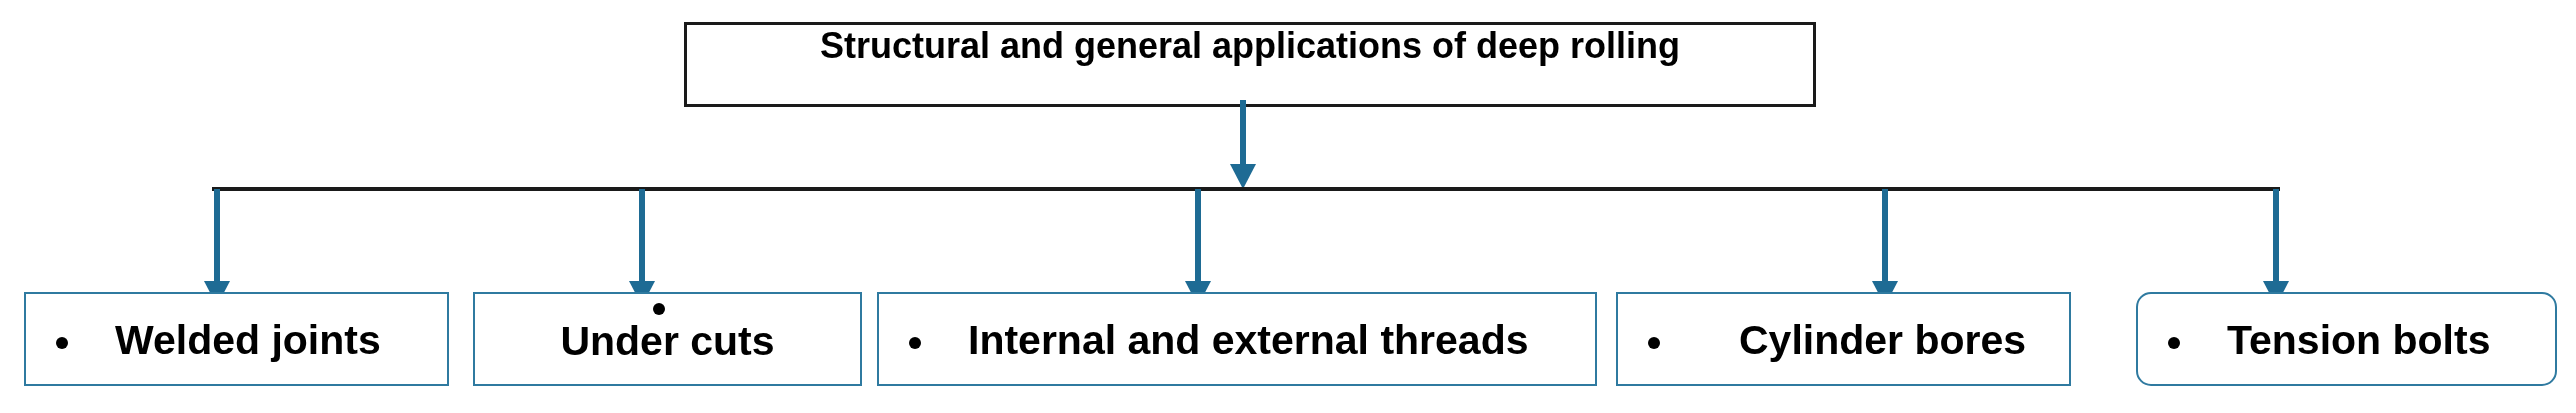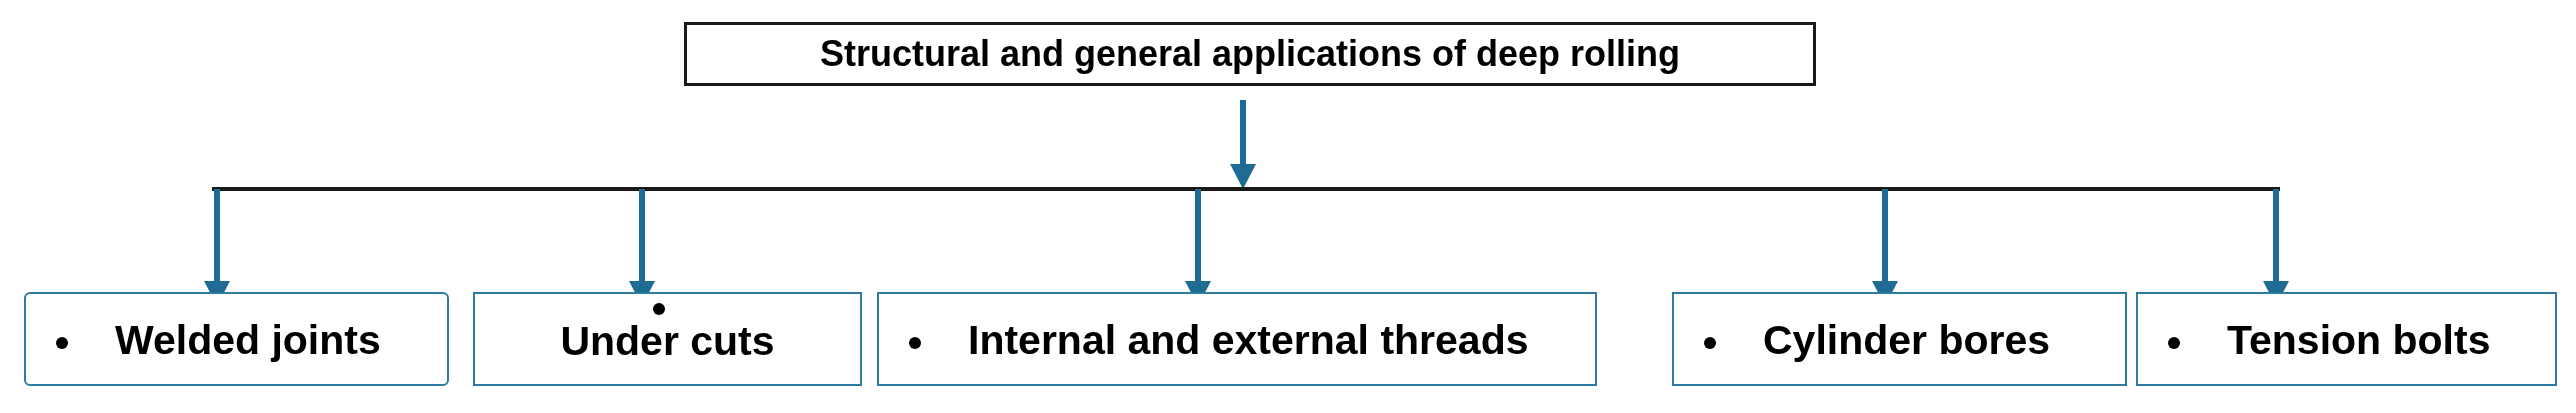--- a/index.html
+++ b/index.html
@@ -17,25 +17,25 @@
     height: 413px;
     background: #ffffff;
     font-family: "Liberation Sans", sans-serif;
     overflow: hidden;
   }
 
   
   .root-box {
     position: absolute;
     left: 684px; top: 22px;
-    width: 1132px; height: 64px;
+    width: 1132px; height: 85px;
     border: 3.7px solid var(--root-border);
     background: #ffffff;
     display: flex;
-    align-items: center;
+    align-items: flex-start;
     justify-content: center;
   }
   .root-box .label {
     font-size: 36px;
     font-weight: bold;
     color: var(--text);
     white-space: nowrap;
   }
 
   
@@ -75,25 +75,25 @@
   
   .child-box {
     position: absolute;
     top: 292px;
     height: 94px;
     border: 2.5px solid var(--box-border);
     background: #ffffff;
     display: flex;
     align-items: center;
   }
-  .child-1 { left: 24px;   width: 425px; border-radius: 6px; }
+  .child-1 { left: 24px;   width: 425px; }
   .child-2 { left: 473px;  width: 389px; flex-direction: column; }
   .child-3 { left: 877px; width: 720px; }
-  .child-4 { left: 1672px; width: 455px; }
-  .child-5 { left: 2136px; width: 421px; }
+  .child-4 { left: 1616px; width: 455px; gap: 32px; }
+  .child-5 { left: 2136px; width: 421px; border-radius: 15px; }
 
   .bullet {
     width: 12px; height: 12px;
     border-radius: 50%;
     background: var(--text);
     margin-left: 30px;
     margin-right: 47px;
     margin-top: 8.7px;
     flex: 0 0 auto;
   }

